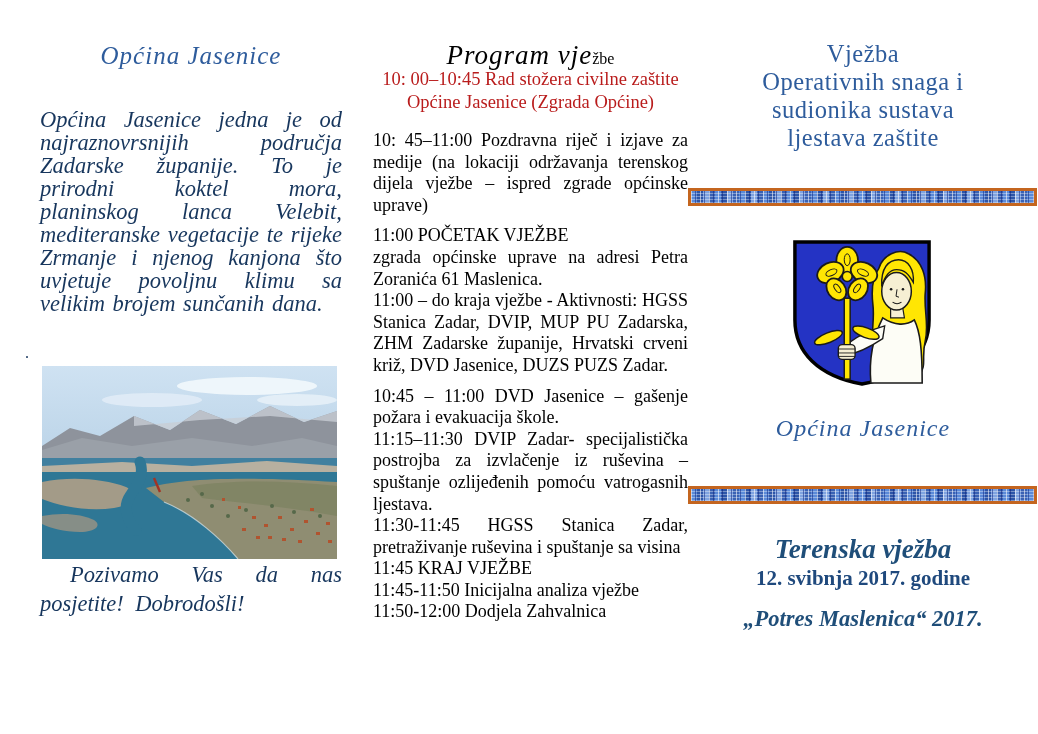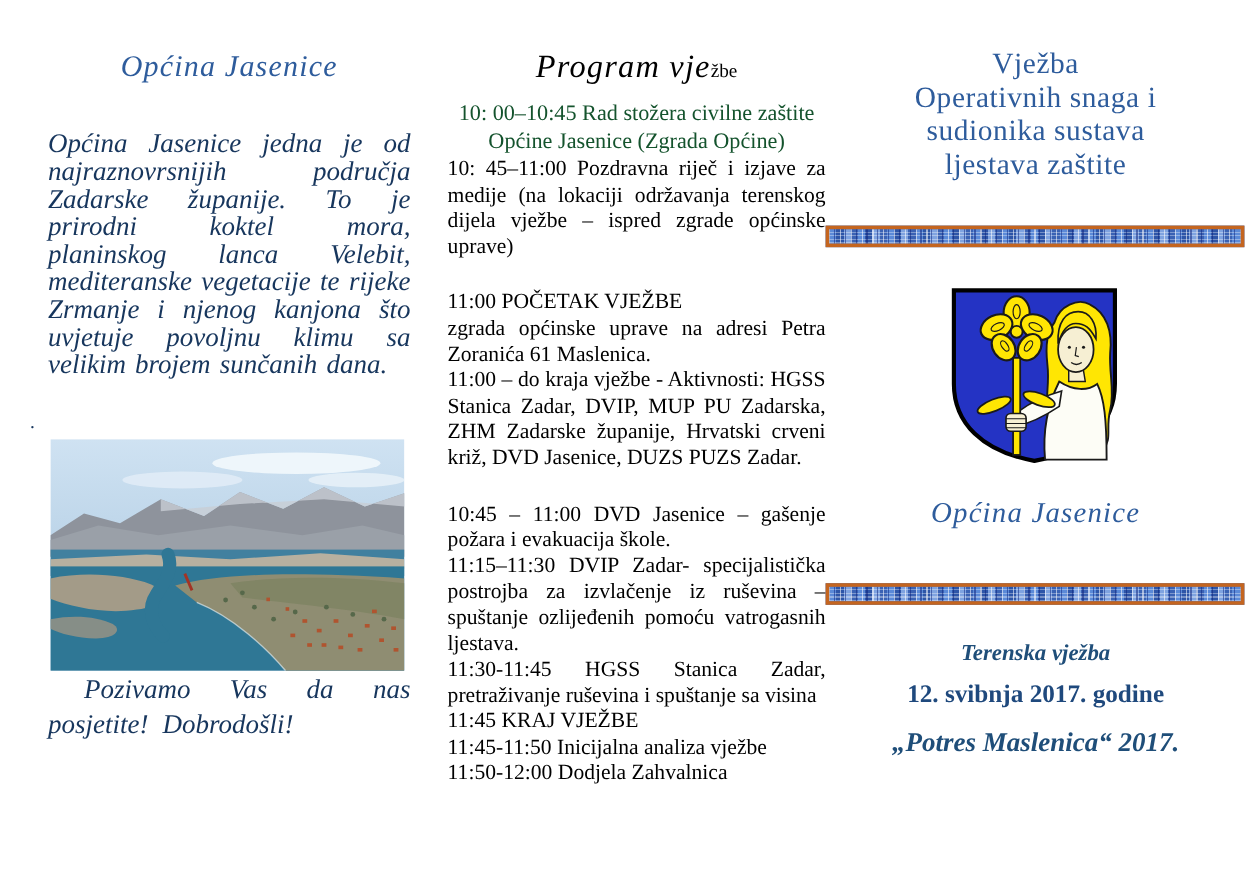--- a/index.html
+++ b/index.html
@@ -16,46 +16,46 @@
   .photo-wrap{position:absolute;left:2px;top:366px;width:295px;height:193px;}
   .photo-wrap svg{display:block;}
   .left-invite{position:absolute;top:560px;left:0;width:100%;text-align:justify;
     font-style:italic;color:#17365D;font-size:22.5px;line-height:29px;text-indent:30px;word-spacing:6px;}
 
   
   .col-mid{position:absolute;left:373px;top:0;width:315px;height:734px;}
   .mid-title{position:absolute;top:40px;left:0;width:100%;text-align:center;color:#000;}
   .mid-title .cursive{font-style:italic;font-size:27px;letter-spacing:1px;}
   .mid-title .plain{font-style:normal;font-size:16px;}
-  .mid-intro{position:absolute;top:84px;left:0;width:100%;text-align:center;
-    color:#14532d;font-size:18.5px;line-height:23px;}
+  .mid-intro{position:absolute;top:68px;left:0;width:100%;text-align:center;
+    color:#b91c1c;font-size:18.5px;line-height:23px;}
   .mid-sched{position:absolute;top:130px;left:0;width:100%;color:#000;
     font-size:18px;line-height:21.6px;}
   .mid-sched p{margin:0;text-align:justify;}
-  .mid-sched p.gap{margin-top:25px;}
+  .mid-sched p.gap{margin-top:9px;}
   .b{font-weight:normal;}
 
   
   .col-right{position:absolute;left:688px;top:0;width:350px;height:734px;}
   .right-title{position:absolute;top:40px;left:0;width:100%;text-align:center;
     color:#2E5C9C;font-size:24.5px;line-height:28px;letter-spacing:0.5px;}
   .deco-bar{position:absolute;left:0;width:343px;height:12px;
     border:3px solid #C4651F;
     background-color:#3E6FC8;
     background-image:
       repeating-linear-gradient(90deg, rgba(255,255,255,0.55) 0 1px, transparent 1px 4px, rgba(10,30,120,0.5) 4px 5px, transparent 5px 9px),
       repeating-linear-gradient(0deg, rgba(255,255,255,0.35) 0 1px, transparent 1px 3px),
       repeating-linear-gradient(90deg, #5b8ad8 0 6px, #2d55a8 6px 12px, #7fa3e0 12px 18px, #3a62b4 18px 24px);}
   .bar-1{top:188px;}
   .bar-2{top:486px;}
   .coa-wrap{position:absolute;top:235px;left:100px;width:148px;height:156px;}
   .right-municipality{position:absolute;top:415px;left:0;width:100%;text-align:center;
     font-style:italic;color:#2E5C9C;font-size:24px;letter-spacing:1px;}
   .right-event-title{position:absolute;top:534px;left:0;width:100%;text-align:center;
-    font-style:italic;font-weight:bold;color:#1F4E79;font-size:19px;}
+    font-style:italic;font-weight:bold;color:#1F4E79;font-size:27px;}
   .right-event-date{position:absolute;top:566px;left:0;width:100%;text-align:center;
     font-weight:bold;color:#1F497D;font-size:21px;}
   .right-event-name{position:absolute;top:606px;left:0;width:100%;text-align:center;
     font-style:italic;font-weight:bold;color:#1F4E79;font-size:22.5px;}
 </style>
 </head>
 <body>
 
 <div class="page">
 

